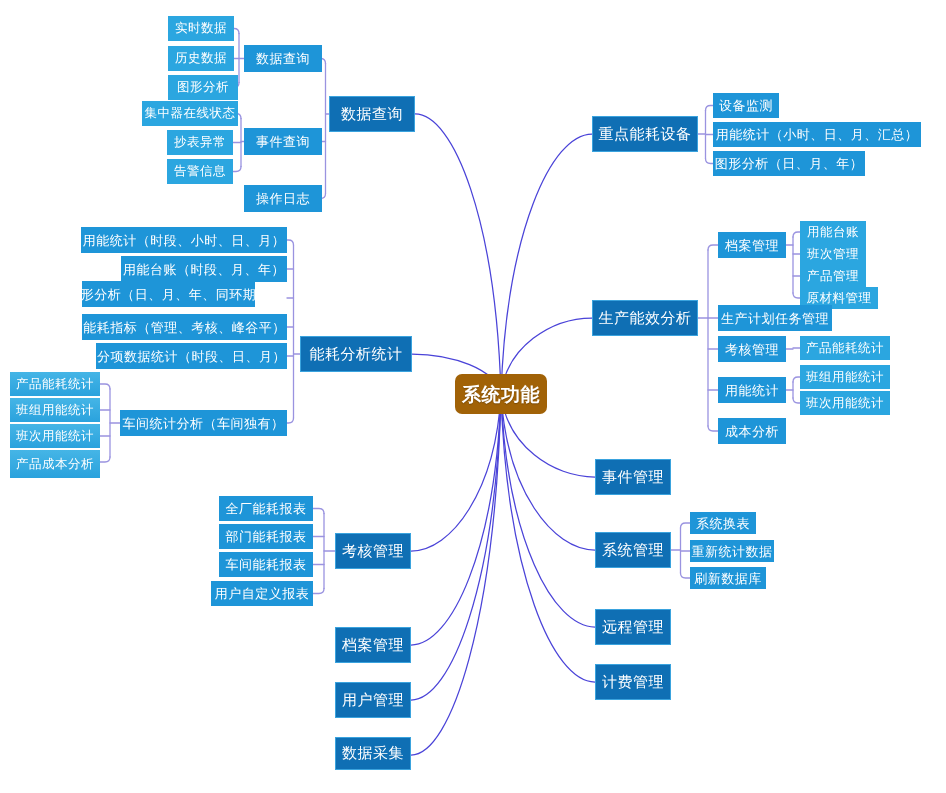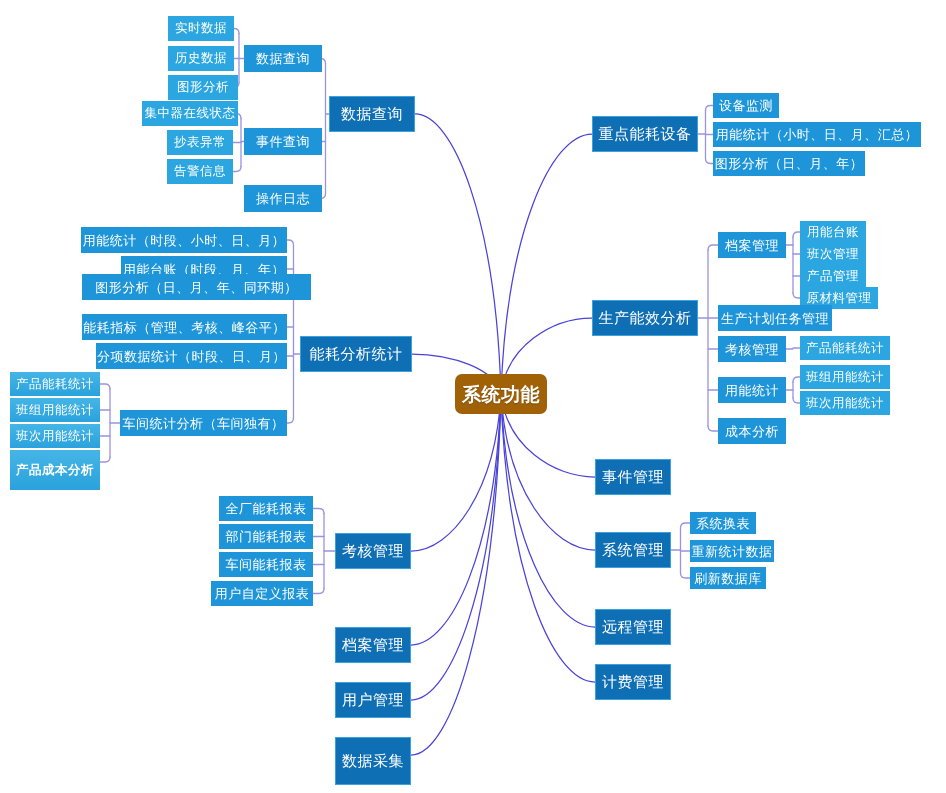--- a/index.html
+++ b/index.html
@@ -137,42 +137,42 @@
       </div>
       <div class="node n-l1" style="left: 300px; top: 336px; width: 112px; height: 36px;">
         <span>能耗分析统计</span>
       </div>
       <div class="node n-l2" style="left: 81px; top: 227px; width: 206px; height: 26px;">
         <span>用能统计（时段、小时、日、月）</span>
       </div>
       <div class="node n-l2" style="left: 121px; top: 256px; width: 166px; height: 26px;">
         <span>用能台账（时段、月、年）</span>
       </div>
-      <div class="node n-l2" style="left: 82px; top: 274px; width: 229px; height: 26px; text-align: center;">
+      <div class="node n-l2" style="left: 82px; top: 281px; width: 173px; height: 26px; text-align: center;">
         <span>图形分析（日、月、年、同环期）</span>
       </div>
       <div class="node n-l2" style="left: 82px; top: 314px; width: 205px; height: 26px;">
         <span>能耗指标（管理、考核、峰谷平）</span>
       </div>
       <div class="node n-l2" style="left: 96px; top: 343px; width: 191px; height: 26px;">
         <span>分项数据统计（时段、日、月）</span>
       </div>
       <div class="node n-l2" style="left: 120px; top: 410px; width: 167px; height: 26px;">
         <span>车间统计分析（车间独有）</span>
       </div>
       <div class="node n-cy" style="left: 10px; top: 372px; width: 90px; height: 24px;">
         <span>产品能耗统计</span>
       </div>
       <div class="node n-cy" style="left: 10px; top: 398px; width: 90px; height: 24px;">
         <span>班组用能统计</span>
       </div>
       <div class="node n-cy" style="left: 10px; top: 424px; width: 90px; height: 24px;">
         <span>班次用能统计</span>
       </div>
-      <div class="node n-cy" style="left: 10px; top: 450px; width: 90px; height: 40px; font-weight: bold;">
+      <div class="node n-cy" style="left: 10px; top: 450px; width: 90px; height: 28px;">
         <span>产品成本分析</span>
       </div>
       <div class="node n-l1" style="left: 335px; top: 533px; width: 76px; height: 36px;">
         <span>考核管理</span>
       </div>
       <div class="node n-l2" style="left: 219px; top: 496px; width: 94px; height: 25px;">
         <span>全厂能耗报表</span>
       </div>
       <div class="node n-l2" style="left: 219px; top: 524px; width: 94px; height: 25px;">
         <span>部门能耗报表</span>
@@ -182,21 +182,21 @@
       </div>
       <div class="node n-l2" style="left: 211px; top: 581px; width: 102px; height: 25px;">
         <span>用户自定义报表</span>
       </div>
       <div class="node n-l1" style="left: 335px; top: 627px; width: 76px; height: 36px;">
         <span>档案管理</span>
       </div>
       <div class="node n-l1" style="left: 335px; top: 682px; width: 76px; height: 36px;">
         <span>用户管理</span>
       </div>
-      <div class="node n-l1" style="left: 335px; top: 737px; width: 76px; height: 48px;">
+      <div class="node n-l1" style="left: 335px; top: 737px; width: 76px; height: 33px;">
         <span>数据采集</span>
       </div>
       <div class="node n-l1" style="left: 592px; top: 116px; width: 106px; height: 36px;">
         <span>重点能耗设备</span>
       </div>
       <div class="node n-l2" style="left: 713px; top: 93px; width: 66px; height: 25px;">
         <span>设备监测</span>
       </div>
       <div class="node n-l2" style="left: 713px; top: 122px; width: 208px; height: 25px;">
         <span>用能统计（小时、日、月、汇总）</span>

